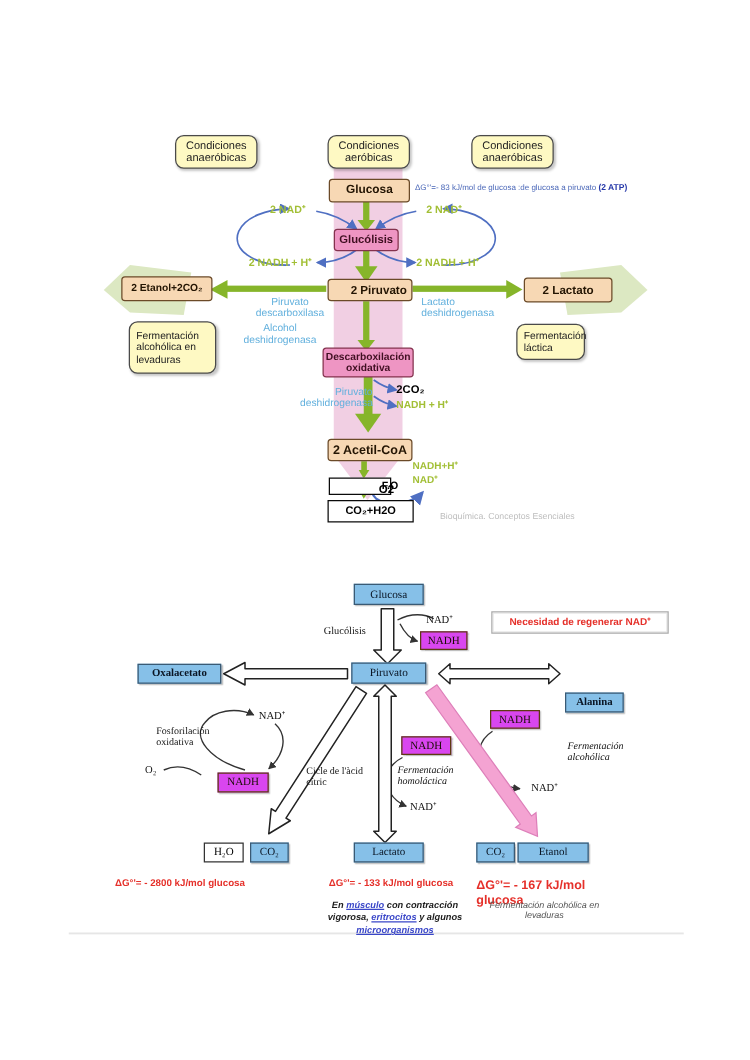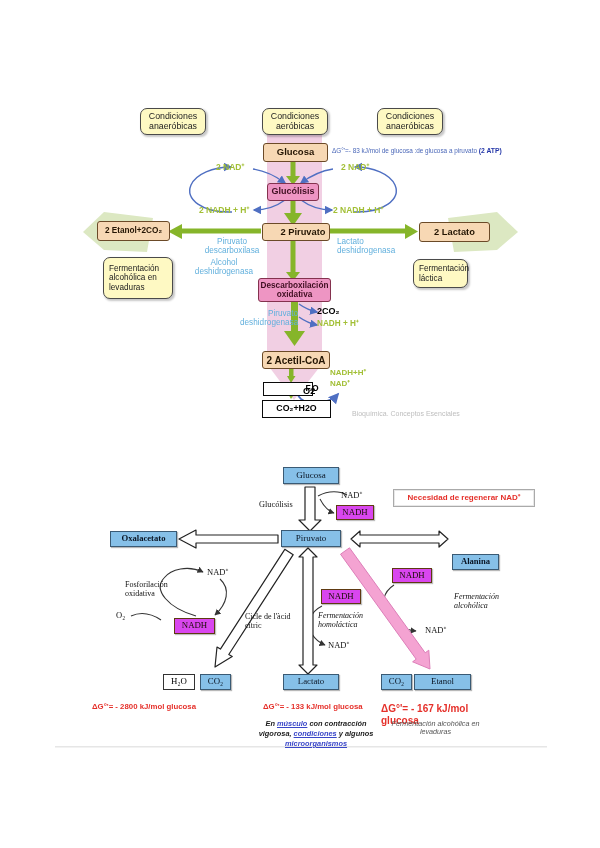--- a/index.html
+++ b/index.html
@@ -178,17 +178,17 @@
   <div class="box blue2" style="left:200px;top:674px;width:31px;height:16px;font-size:8.8px;">CO₂</div>
   <div class="box blue2" style="left:283px;top:674px;width:56px;height:16px;font-size:8.8px;">Lactato</div>
   <div class="box blue2" style="left:381px;top:674px;width:31px;height:16px;font-size:8.8px;">CO₂</div>
   <div class="box blue2" style="left:414px;top:674px;width:57px;height:16px;font-size:8.8px;">Etanol</div>
 
   <div class="lbl red" style="left:92px;top:703px;width:118px;font-size:7.8px;">ΔG°'= - 2800 kJ/mol glucosa</div>
   <div class="lbl red" style="left:263px;top:703px;width:110px;font-size:7.8px;">ΔG°'= - 133 kJ/mol glucosa</div>
   <div class="lbl red" style="left:381px;top:703px;width:110px;font-size:10px;">ΔG°'= - 167 kJ/mol glucosa</div>
 
 
-  <div class="caption" style="left:256px;top:719px;width:120px;font-size:7.4px;line-height:1.35;"><span>En </span><span class="cap-link">músculo</span><span> con contracción vigorosa, </span><span class="cap-link">condiciones</span><span> y algunos </span><span class="cap-link">microorganismos</span></div>
+  <div class="caption" style="left:256px;top:719px;width:120px;font-size:7.4px;line-height:1.35;"><span>En </span><span class="cap-link">músculo</span><span> con contracción vigorosa, </span><span class="cap-link">eritrocitos</span><span> y algunos </span><span class="cap-link">microorganismos</span></div>
 
   <div class="lbl" style="left:388px;top:720px;width:95px;font-size:7.2px;font-style:italic;color:#555;text-align:center;">Fermentación alcohólica en levaduras</div>
 
 </div>
 
 </body></html>

